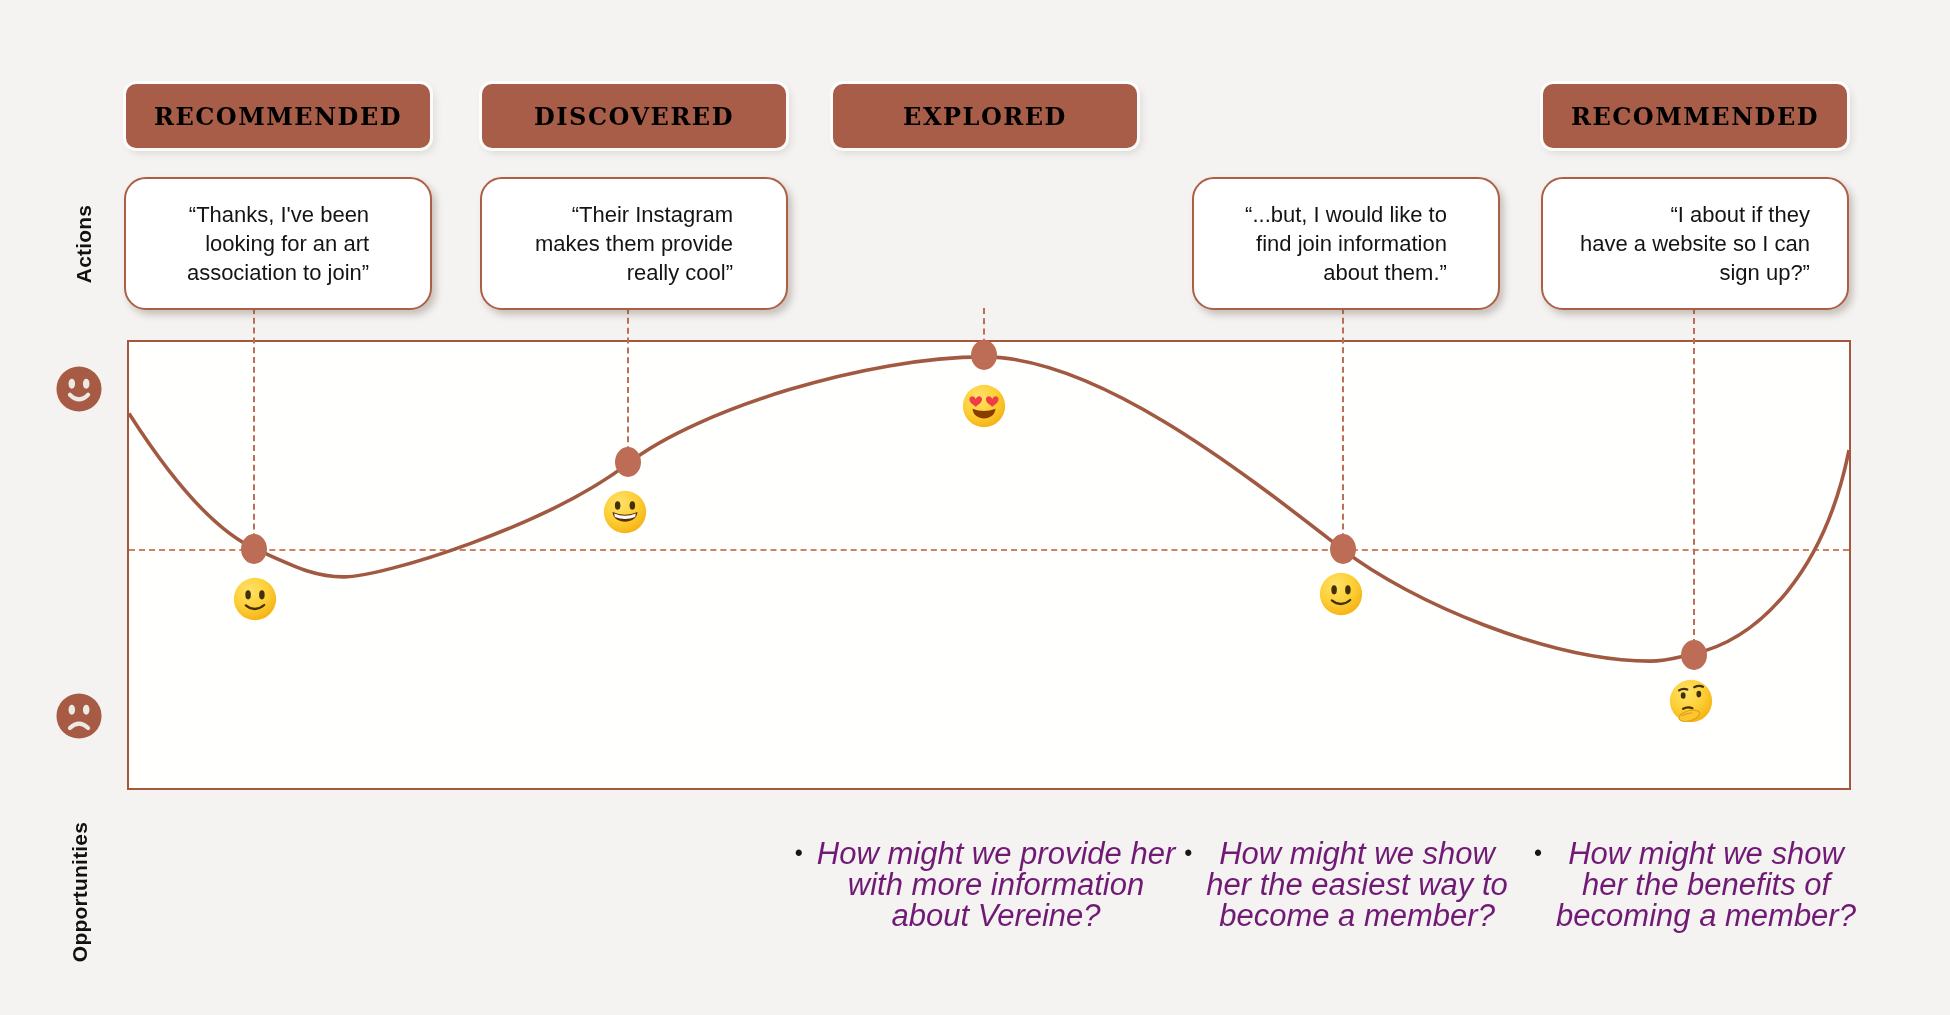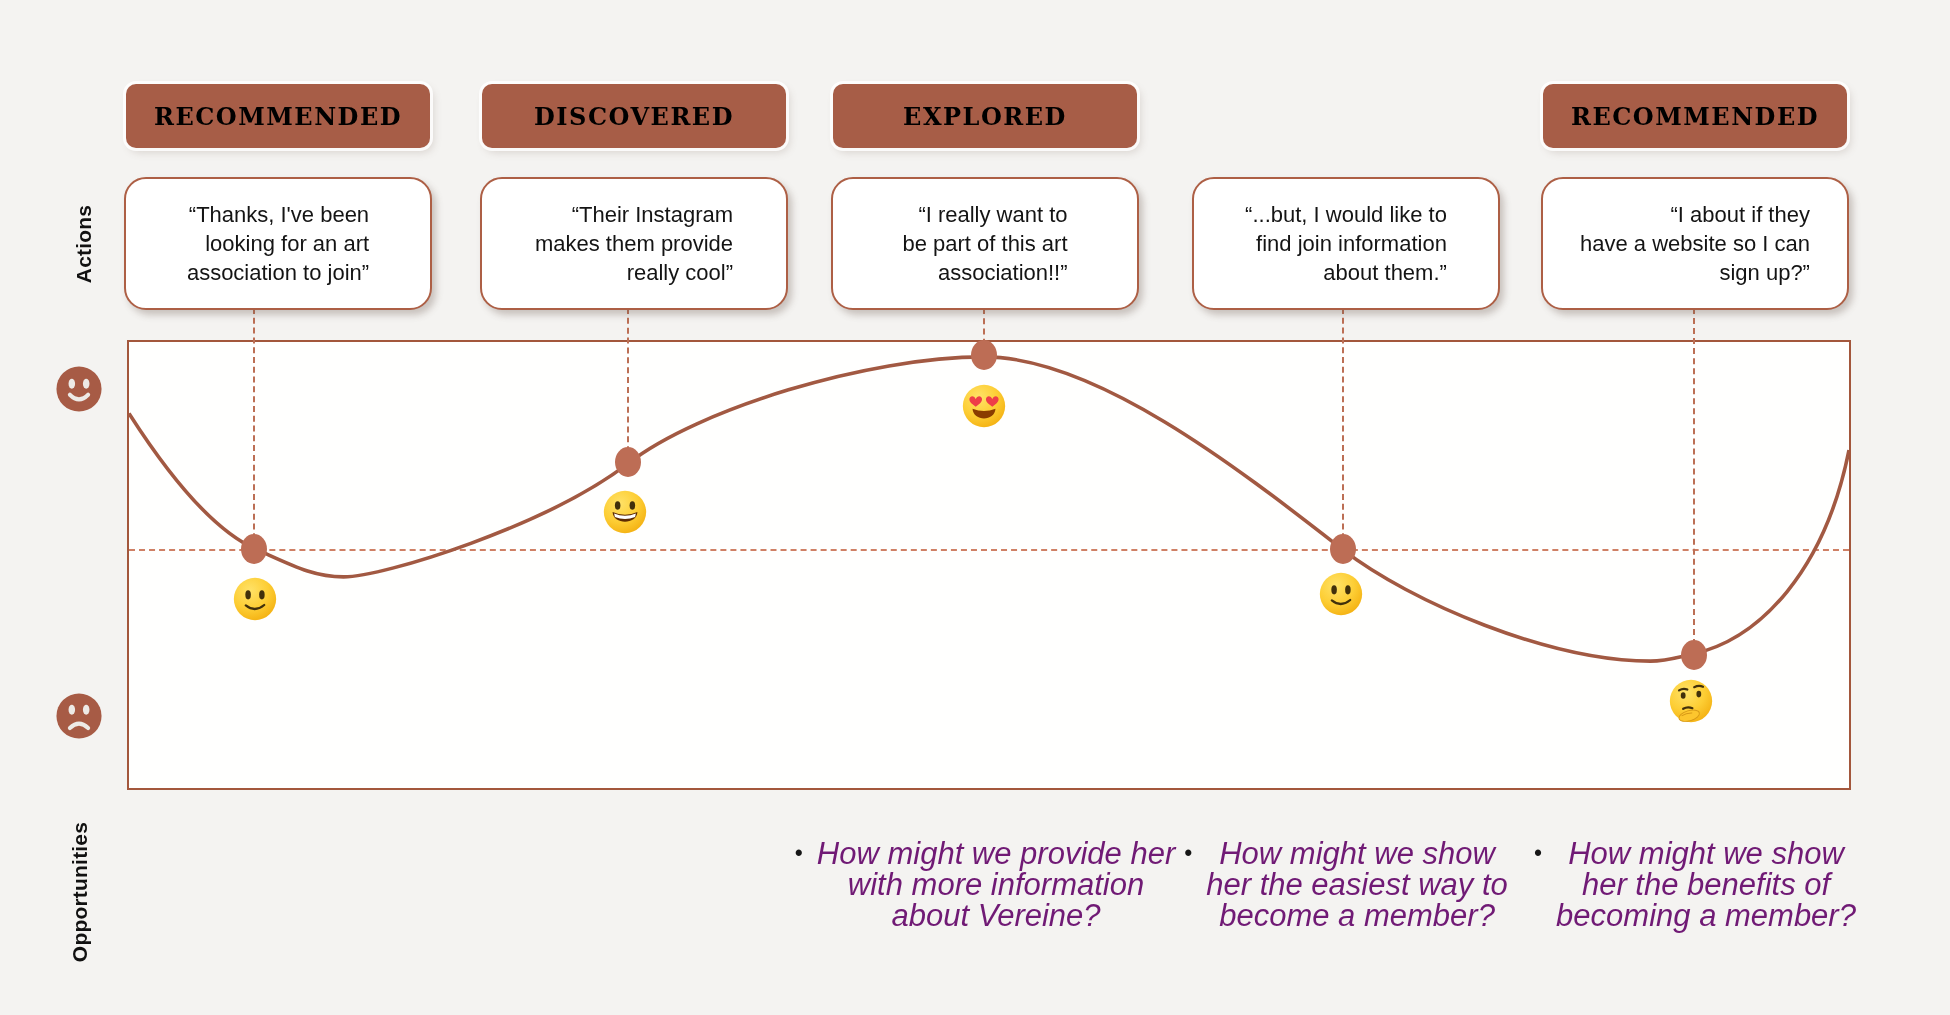--- a/index.html
+++ b/index.html
@@ -168,23 +168,20 @@
   <div class="badge" style="left:482px">DISCOVERED</div>
   <div class="badge" style="left:833px">EXPLORED</div>
   <div class="badge" style="left:1543px">RECOMMENDED</div>
 
   <div class="bubble" style="left:124px">“Thanks, I've been
 looking for an art
 association to join”</div>
   <div class="bubble" style="left:480px">“Their Instagram
 makes them provide
 really  cool”</div>
-  <div class="bubble" style="left:831px">“I really want to
-be part of this art
-association!!”</div>
   <div class="bubble" style="left:1192px">“...but, I would like to
 find join information
 about them.”</div>
   <div class="bubble" style="left:1541px">“I about if they
 have a website so I can
 sign up?”</div>
 
   <div class="opp" style="left:785px">
     <span class="opp-bullet">•</span>
     <div class="opp-text">How might we provide her

